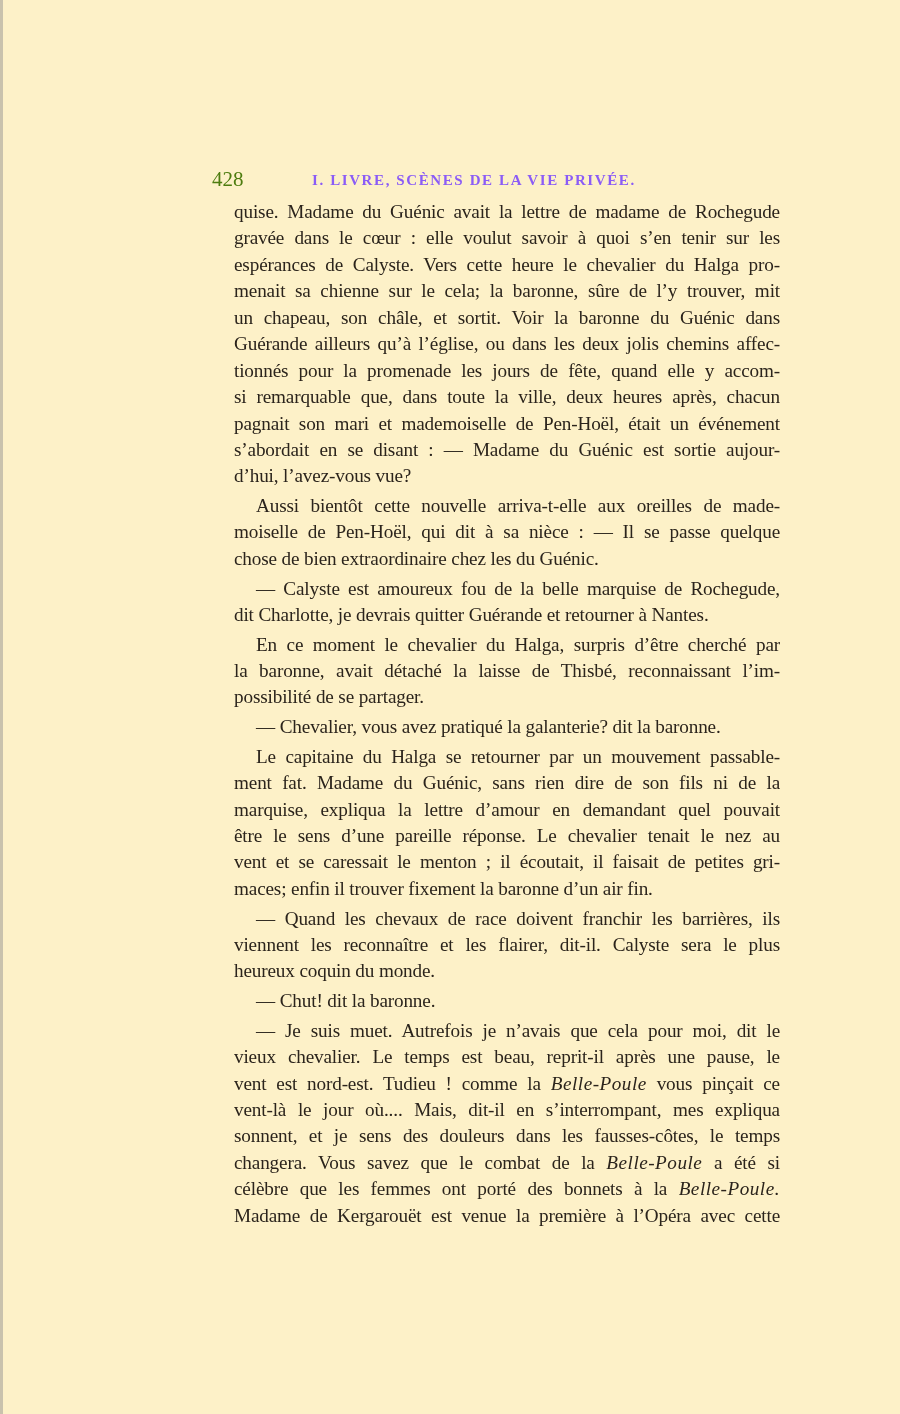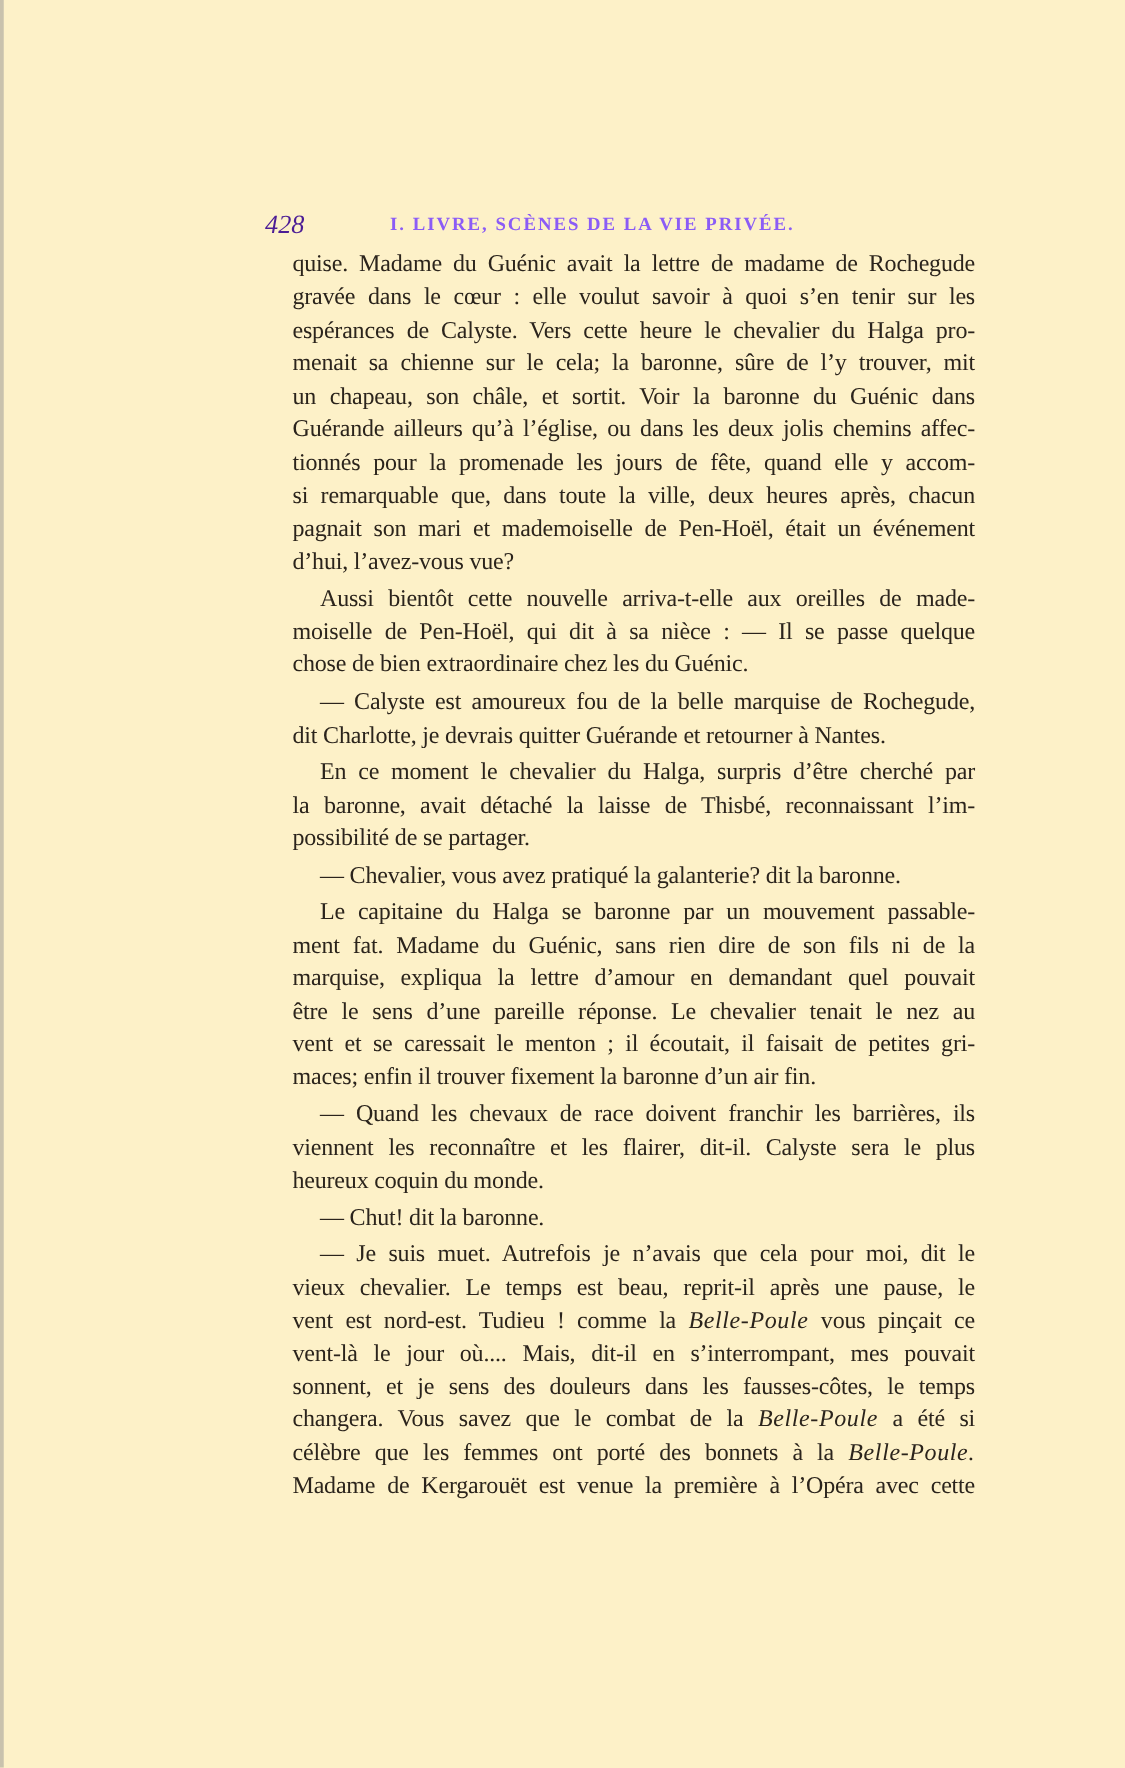--- a/index.html
+++ b/index.html
@@ -15,21 +15,21 @@
     background: #c9c2ad;
   }
   .page {
     position: absolute; left: 212px; top: 0; width: 568px;
   }
   .running-head {
     position: absolute; top: 166px; left: 0; width: 568px; height: 26px;
   }
   .page-number {
     position: absolute; left: 0; top: 0;
-    font-size: 21px; line-height: 26px; color: #4c1d95; font-style: italic;
+    font-size: 21px; line-height: 26px; color: #4d7c0f;
   }
   .head-title {
     position: absolute; left: 100px; top: 1px;
     font-size: 15px; line-height: 26px; font-weight: bold;
     letter-spacing: 1.6px; font-variant: small-caps; text-transform: uppercase;
     color: #8b5cf6;
   }
   .body-text {
     position: absolute; top: 199px; left: 0; width: 568px;
     font-size: 19.2px; line-height: 26.45px;
@@ -56,59 +56,60 @@
       <div class="para">
         <span class="line">quise. Madame du Guénic avait la lettre de madame de Rochegude</span>
         <span class="line">gravée dans le cœur : elle voulut savoir à quoi s’en tenir sur les</span>
         <span class="line">espérances de Calyste. Vers cette heure le chevalier du Halga pro-</span>
         <span class="line">menait sa chienne sur le cela; la baronne, sûre de l’y trouver, mit</span>
         <span class="line">un chapeau, son châle, et sortit. Voir la baronne du Guénic dans</span>
         <span class="line">Guérande ailleurs qu’à l’église, ou dans les deux jolis chemins affec-</span>
         <span class="line">tionnés pour la promenade les jours de fête, quand elle y accom-</span>
         <span class="line">si remarquable que, dans toute la ville, deux heures après, chacun</span>
         <span class="line">pagnait son mari et mademoiselle de Pen-Hoël, était un événement</span>
+        <span class="line">s’abordait en se disant : — Madame du Guénic est sortie aujour-</span>
         <span class="line last">d’hui, l’avez-vous vue?</span>
       </div>
       <div class="para">
         <span class="line indent">Aussi bientôt cette nouvelle arriva-t-elle aux oreilles de made-</span>
         <span class="line">moiselle de Pen-Hoël, qui dit à sa nièce : — Il se passe quelque</span>
         <span class="line last">chose de bien extraordinaire chez les du Guénic.</span>
       </div>
       <div class="para">
         <span class="line indent">— Calyste est amoureux fou de la belle marquise de Rochegude,</span>
         <span class="line last">dit Charlotte, je devrais quitter Guérande et retourner à Nantes.</span>
       </div>
       <div class="para">
         <span class="line indent">En ce moment le chevalier du Halga, surpris d’être cherché par</span>
         <span class="line">la baronne, avait détaché la laisse de Thisbé, reconnaissant l’im-</span>
         <span class="line last">possibilité de se partager.</span>
       </div>
       <div class="para">
         <span class="line last indent">— Chevalier, vous avez pratiqué la galanterie? dit la baronne.</span>
       </div>
       <div class="para">
-        <span class="line indent">Le capitaine du Halga se baronne par un mouvement passable-</span>
+        <span class="line indent">Le capitaine du Halga se retourner par un mouvement passable-</span>
         <span class="line">ment fat. Madame du Guénic, sans rien dire de son fils ni de la</span>
         <span class="line">marquise, expliqua la lettre d’amour en demandant quel pouvait</span>
         <span class="line">être le sens d’une pareille réponse. Le chevalier tenait le nez au</span>
         <span class="line">vent et se caressait le menton ; il écoutait, il faisait de petites gri-</span>
         <span class="line last">maces; enfin il trouver fixement la baronne d’un air fin.</span>
       </div>
       <div class="para">
         <span class="line indent">— Quand les chevaux de race doivent franchir les barrières, ils</span>
         <span class="line">viennent les reconnaître et les flairer, dit-il. Calyste sera le plus</span>
         <span class="line last">heureux coquin du monde.</span>
       </div>
       <div class="para">
         <span class="line last indent">— Chut! dit la baronne.</span>
       </div>
       <div class="para">
         <span class="line indent">— Je suis muet. Autrefois je n’avais que cela pour moi, dit le</span>
         <span class="line">vieux chevalier. Le temps est beau, reprit-il après une pause, le</span>
         <span class="line">vent est nord-est. Tudieu ! comme la <em class="ship">Belle-Poule</em> vous pinçait ce</span>
-        <span class="line">vent-là le jour où.... Mais, dit-il en s’interrompant, mes pouvait</span>
+        <span class="line">vent-là le jour où.... Mais, dit-il en s’interrompant, mes expliqua</span>
         <span class="line">sonnent, et je sens des douleurs dans les fausses-côtes, le temps</span>
         <span class="line">changera. Vous savez que le combat de la <em class="ship">Belle-Poule</em> a été si</span>
         <span class="line">célèbre que les femmes ont porté des bonnets à la <em class="ship">Belle-Poule.</em></span>
         <span class="line">Madame de Kergarouët est venue la première à l’Opéra avec cette</span>
       </div>
     </div>
 </div>
 
 </body></html>

